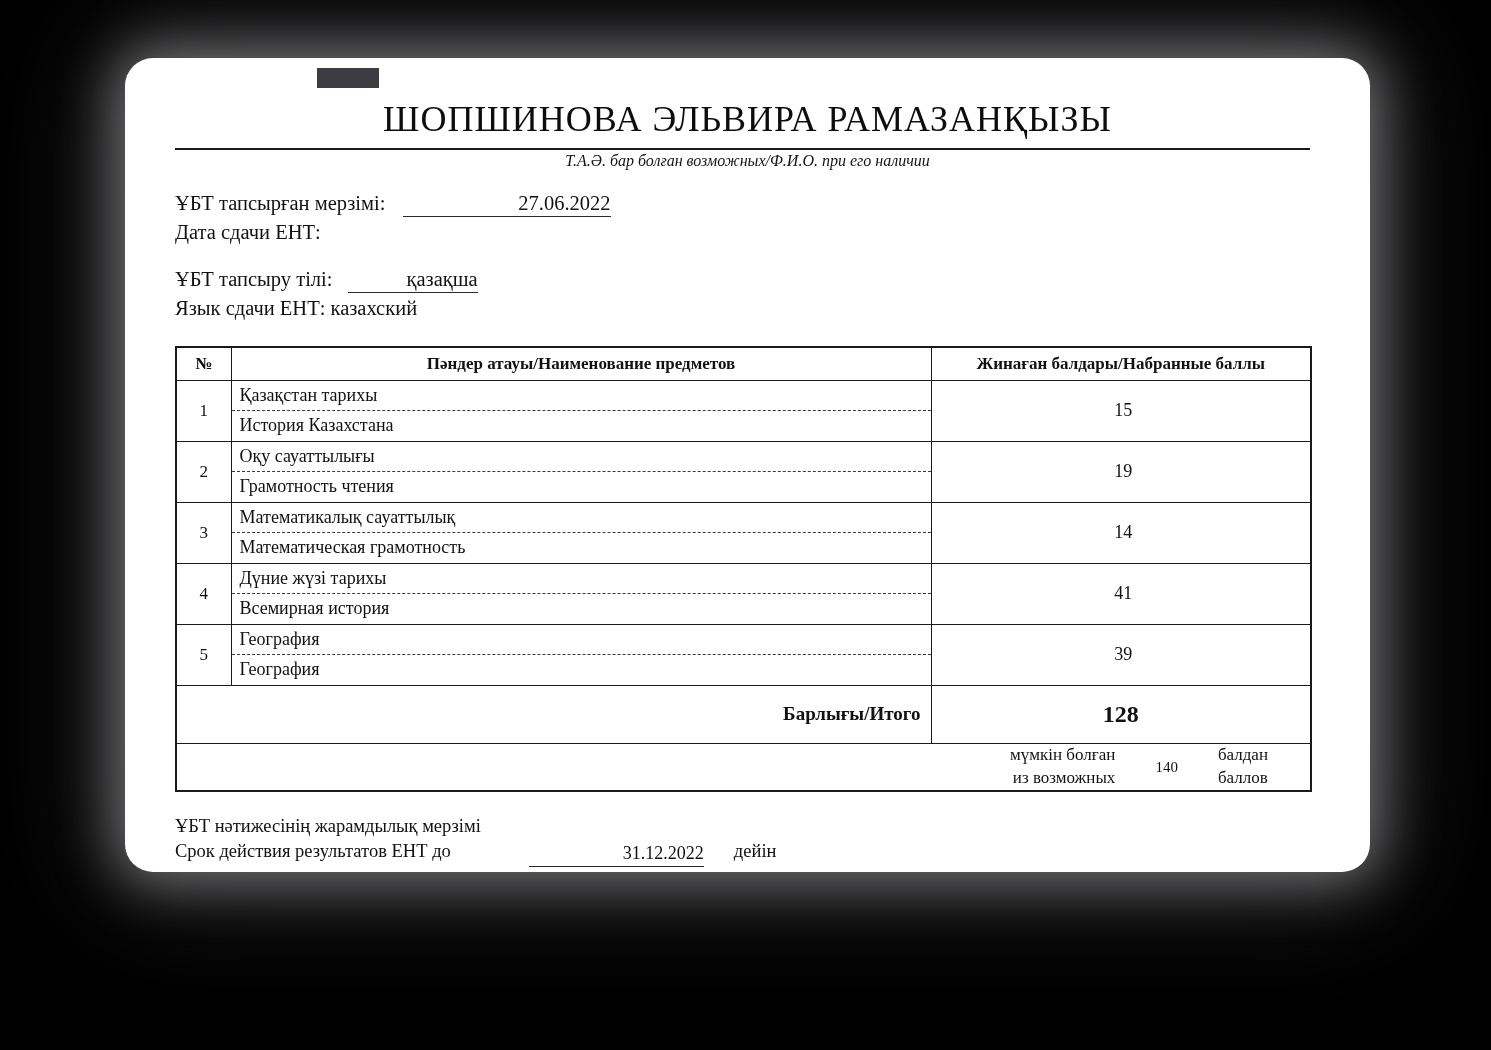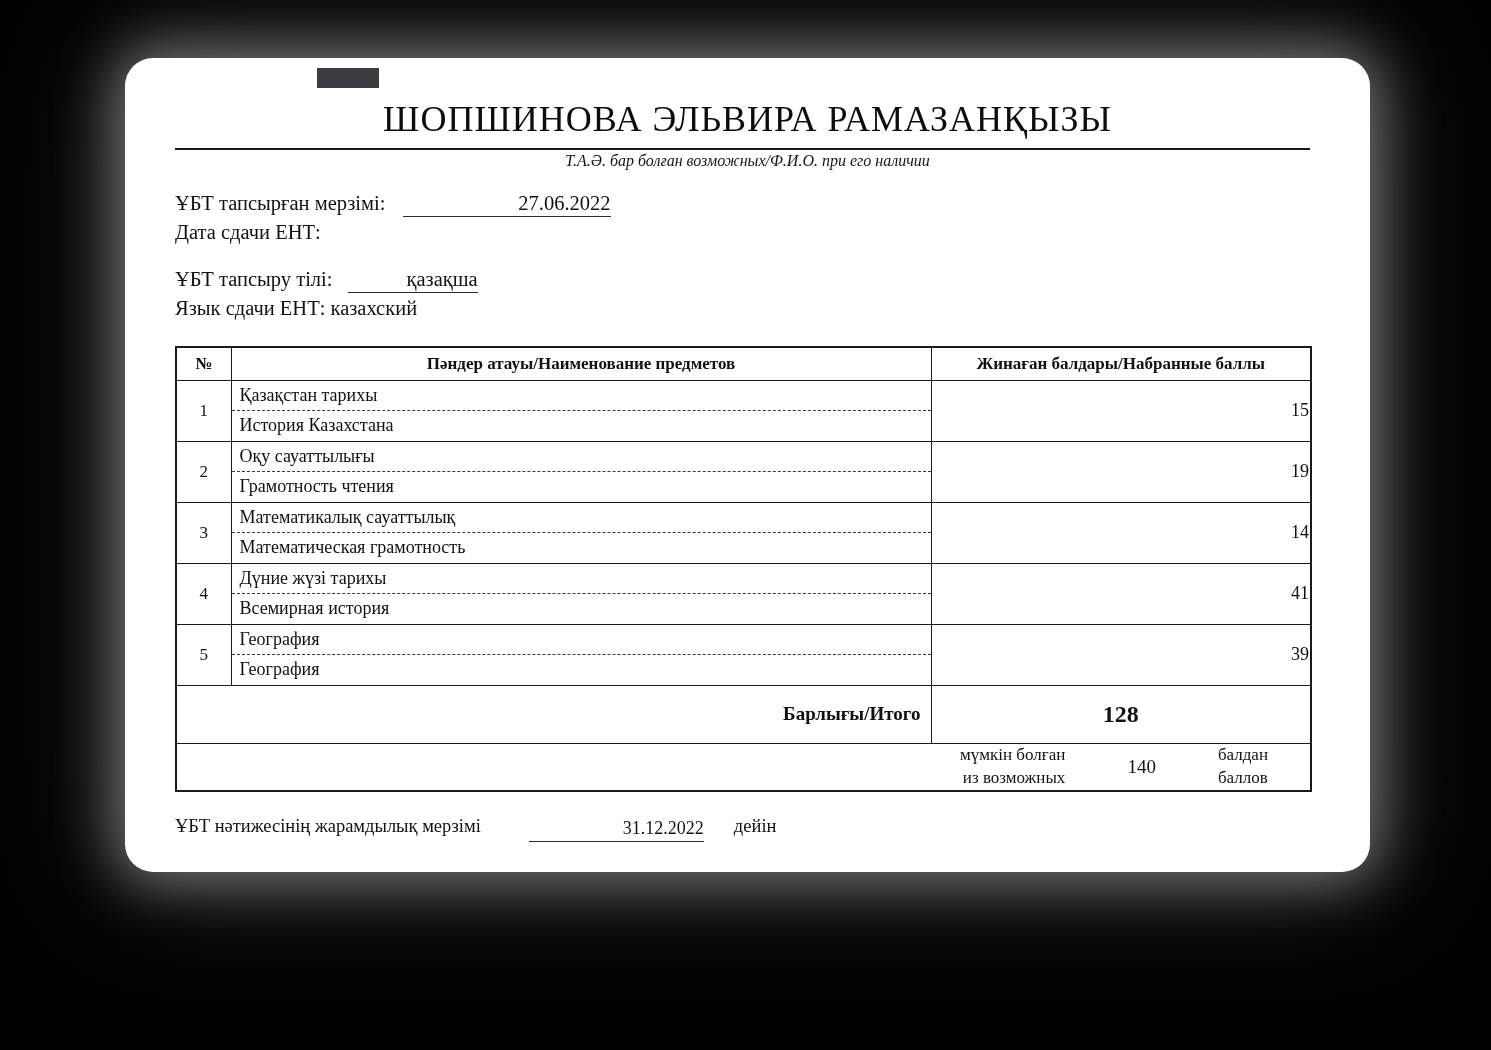--- a/index.html
+++ b/index.html
@@ -94,21 +94,21 @@
     height: 60px;
   }
   td.subj-cell { padding: 0; vertical-align: middle; }
   .subj-line {
     padding: 3px 8px 4px 8px;
     font-size: 18px;
     line-height: 1.25;
   }
   .subj-line.first { border-bottom: 1px dashed #3a3a3a; }
   td.score-cell {
-    text-align: right;
+    text-align: center;
     font-size: 18px;
     vertical-align: middle;
     padding-left: 6px;
   }
   td.total-label-cell {
     text-align: right;
     font-weight: bold;
     font-size: 19px;
     padding-right: 10px;
     height: 58px;
@@ -123,21 +123,21 @@
   td.possible-cell { height: 48px; padding: 0; vertical-align: middle; }
   .possible-row {
     display: flex;
     justify-content: flex-end;
     align-items: center;
     padding-right: 42px;
     font-size: 17px;
     line-height: 1.35;
   }
   .possible-label { text-align: right; margin-left: 48px; }
-  .possible-value { margin: 0 62px; font-size: 19px; }
+  .possible-value { margin: 0 40px; font-size: 15px; }
   .possible-unit  { text-align: left; }
 
   .footer {
     display: flex;
     align-items: flex-end;
     margin: 22px 60px 0 50px;
     font-size: 18.5px;
     line-height: 1.35;
   }
   .footer .uvalue.validity {
@@ -249,18 +249,19 @@
             </div>
           </div>
         </td>
       </tr>
     </tbody>
   </table>
 
   <div class="footer">
     <div>
       <div>ҰБТ нәтижесінің жарамдылық мерзімі</div>
+      <div>Срок действия результатов ЕНТ до</div>
     </div>
     <span class="uvalue validity">31.12.2022</span>
     <span class="suffix">дейін</span>
   </div>
 
 </div>
 
 </body></html>

